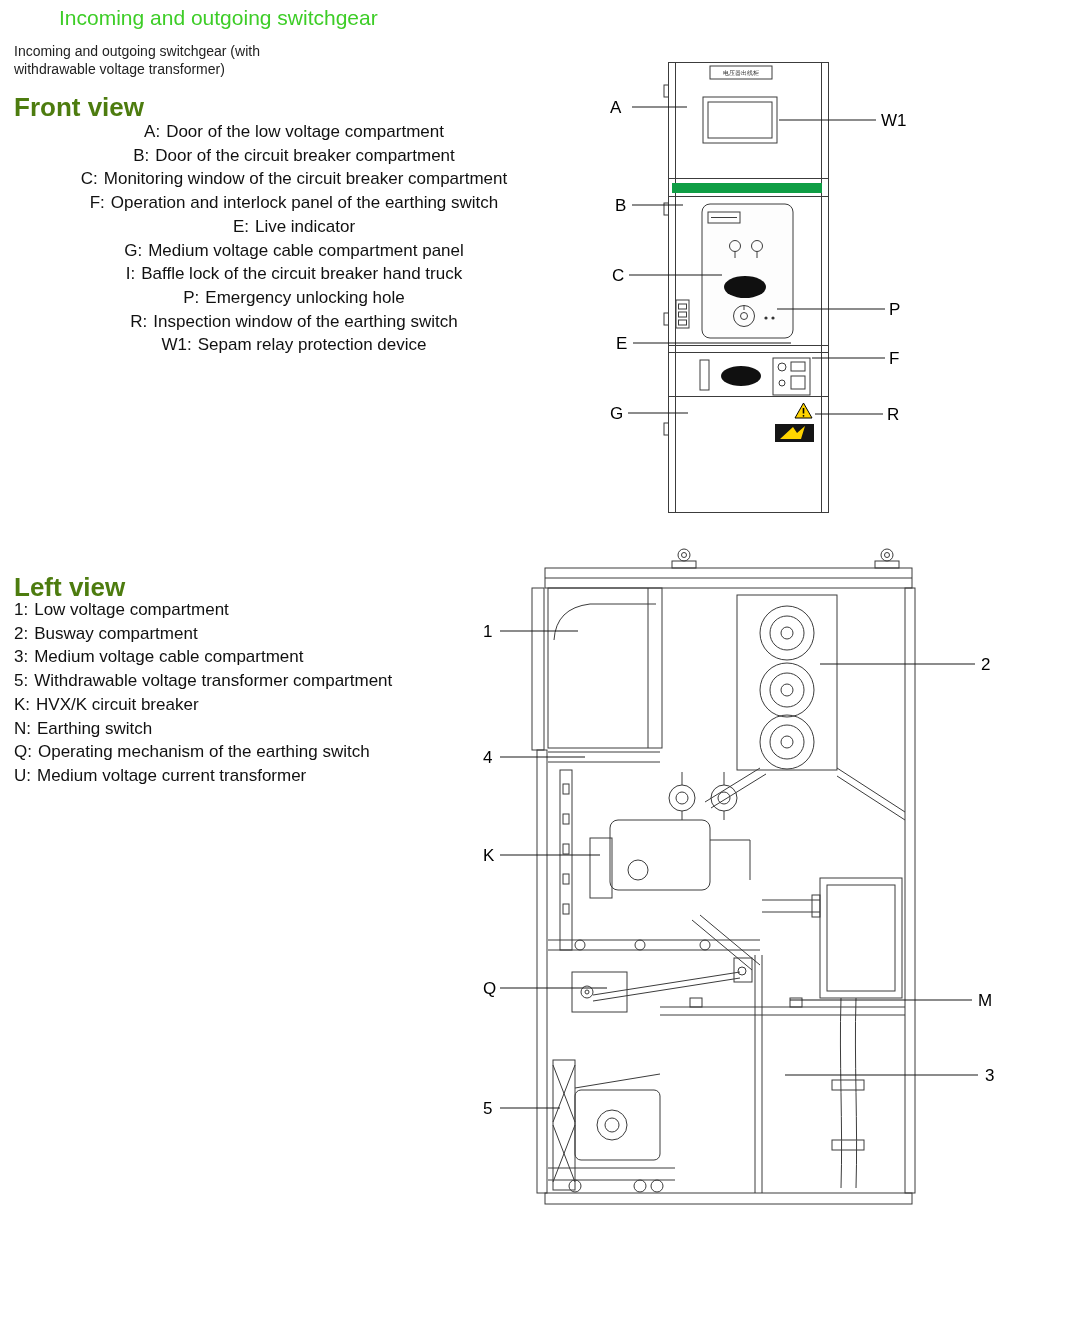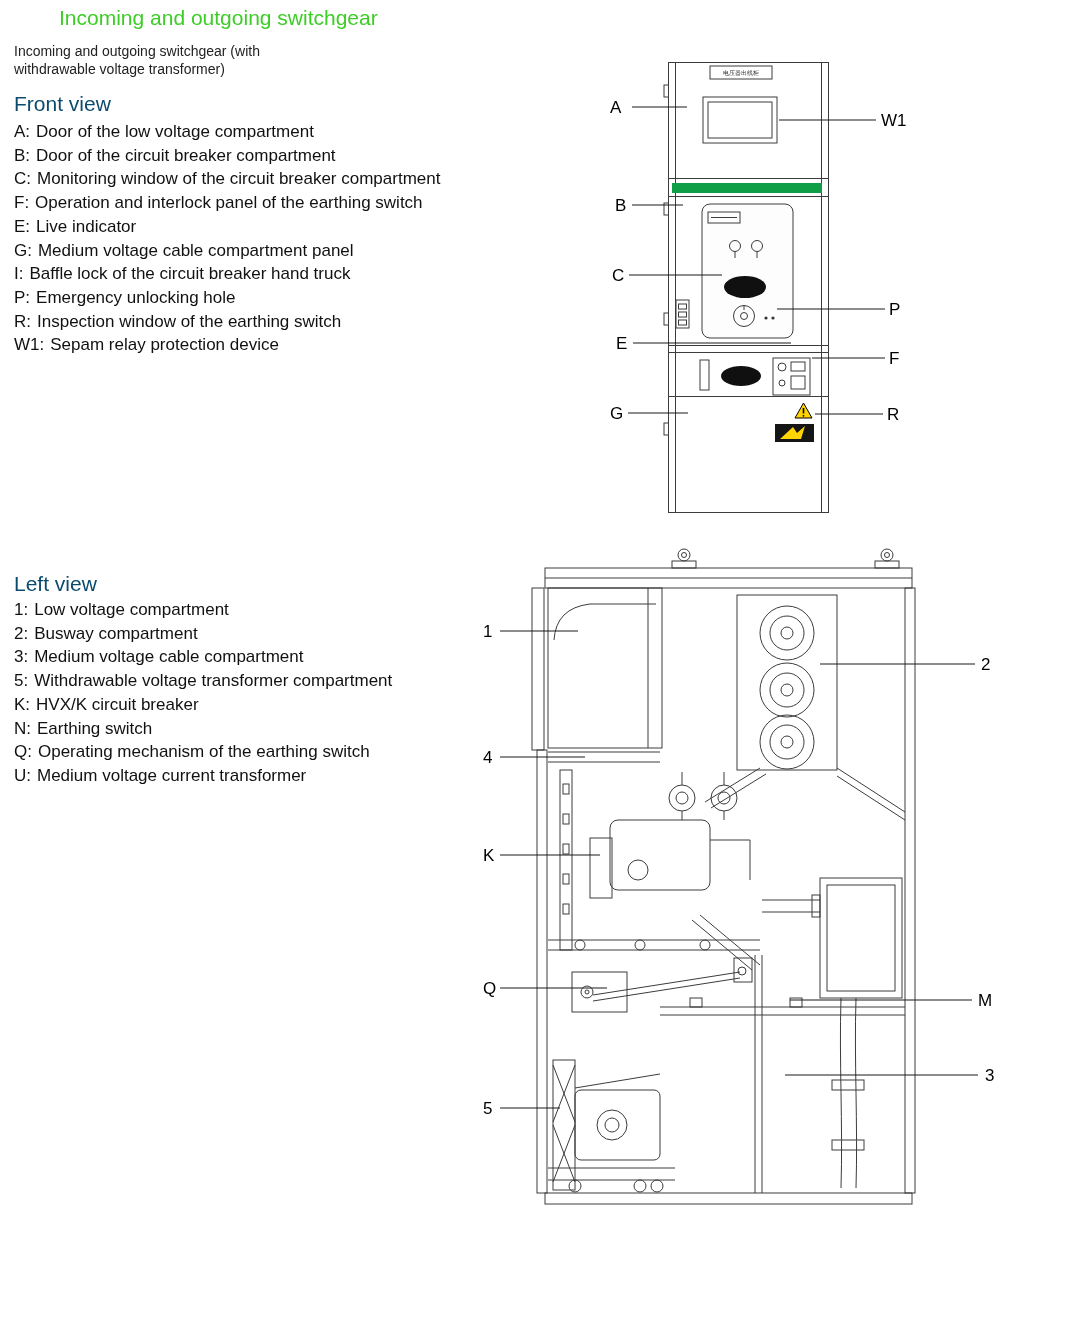--- a/index.html
+++ b/index.html
@@ -11,28 +11,28 @@
   .page-title {
     position:absolute; left:14px; top:6px;
     font-size:21px; font-weight:normal;
     color:var(--title-green, #3dcd27);
     margin-left:45px;
   }
   .subtitle {
     position:absolute; left:14px; top:42px;
     font-size:14px; line-height:18px; color:#222;
   }
-  .view-heading { position:absolute; left:14px; font-size:21px; font-weight:normal; color:#0c4a6e; }
+  .view-heading { position:absolute; left:14px; font-size:26px; font-weight:bold; color:#4d7c0f; }
   #front-heading { top:92px; }
   #left-heading  { top:572px; }
   ul.legend {
     position:absolute; left:14px; list-style:none;
     font-size:17px; line-height:23.7px; color:#111;
   }
-  #front-legend { top:120px; width:560px; }
+  #front-legend { top:120px; width:560px;text-align:center; }
   #left-legend  { top:598px; width:470px; }
   ul.legend .k { margin-right:6px; }
   svg.diagram { position:absolute; }
   .ln { stroke:#3c3c3c; stroke-width:1; fill:none; }
   .callout line { stroke:#1a1a1a; stroke-width:1.1; }
   .callout text { fill:#000; font-size:17px; font-family:"Liberation Sans", sans-serif; }
   .tiny { font-size:6px; fill:#333; font-family:"Liberation Sans", sans-serif; }
 </style>
 </head>
 <body>

